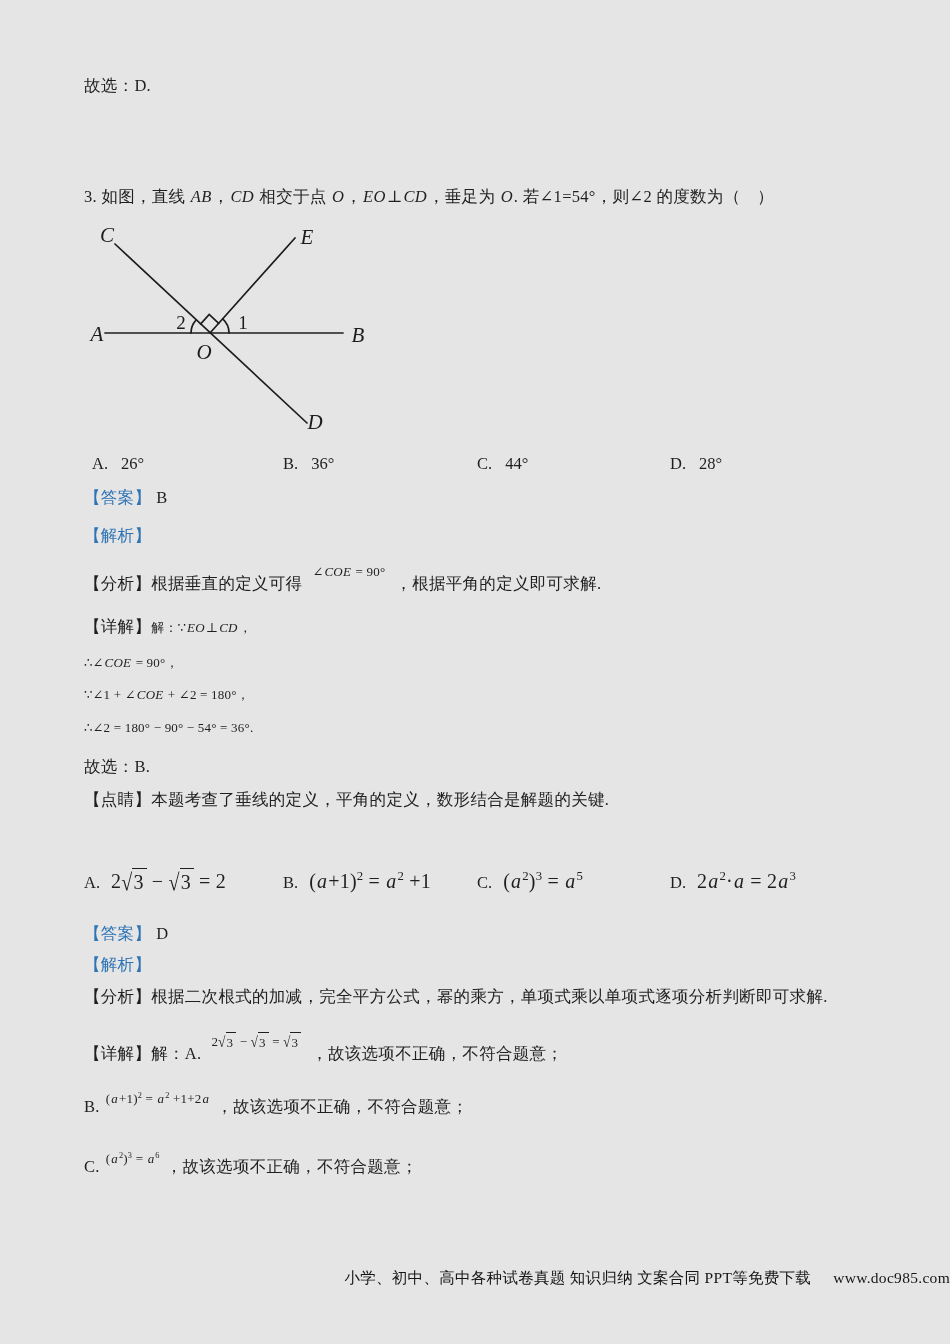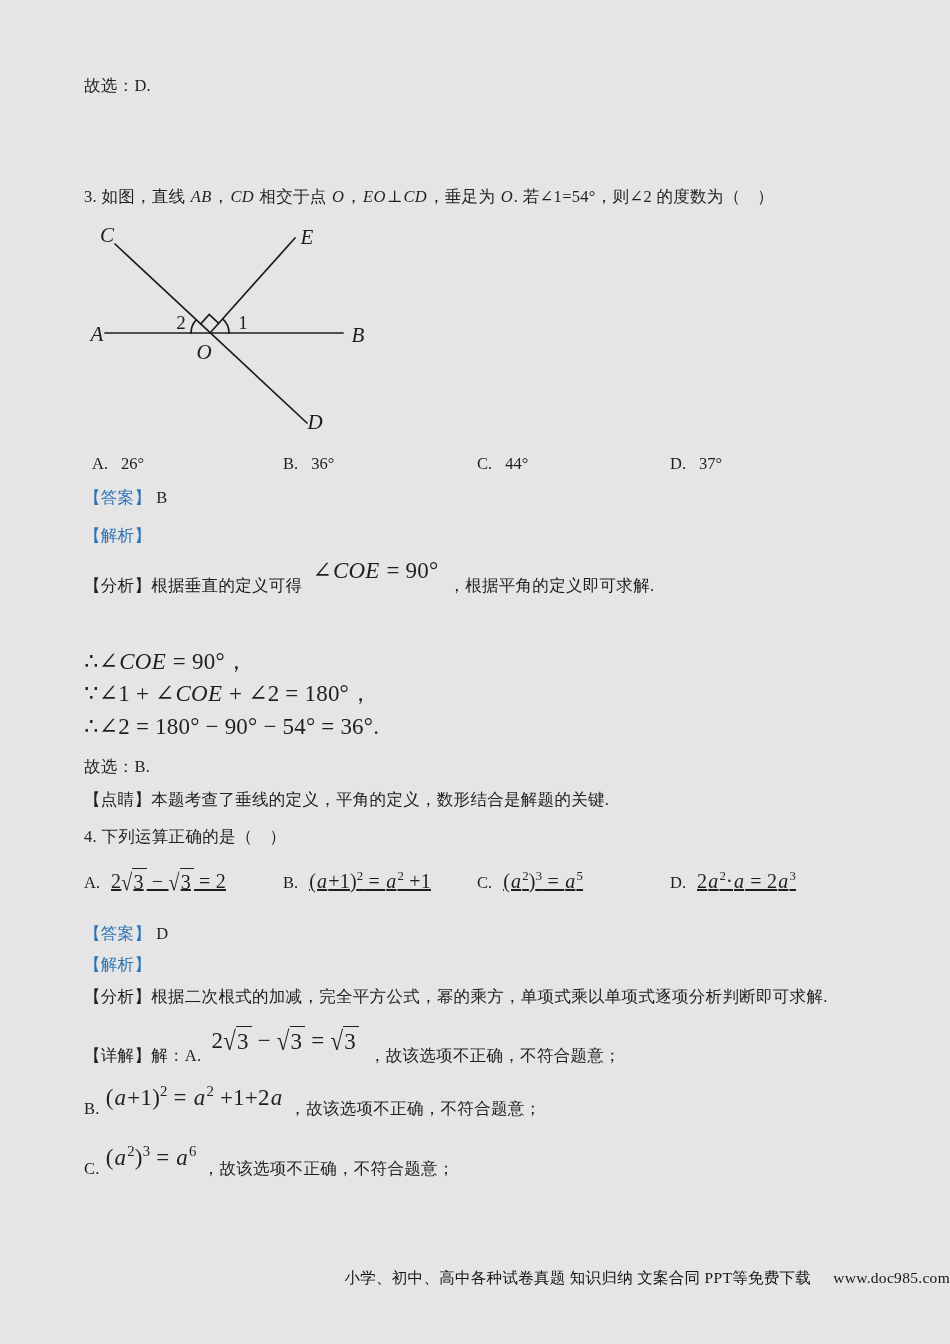--- a/index.html
+++ b/index.html
@@ -11,33 +11,33 @@
   }
   .page { position:relative; width:950px; height:1344px; background:#e5e5e5; overflow:hidden; }
   .para {
     position:absolute; left:84px; width:795px;
     font-size:16.5px; line-height:24px; letter-spacing:0.3px;
     white-space:normal;
   }
   .justify { text-align:justify; line-height:40px; }
   .blue { color:var(--accent,#2E74B5);font-family:Liberation Mono, monospace; }
   .mi { font-style:italic; font-family:"Liberation Serif","DejaVu Serif",serif; padding:0 1px; }
-  .math { font-size:23px; letter-spacing:0.2px; white-space:nowrap; }
+  .math { font-size:13px; letter-spacing:0.2px; white-space:nowrap; }
   .math-lg { font-size:20px; }
   sup { font-size:64%; vertical-align:super; line-height:0; }
   .sqrt { white-space:nowrap; }
   .rsign { display:inline-block; transform:scaleY(1.18) translateY(0.5px); }
   .rad { border-top:1.4px solid currentColor; padding:1.5px 3px 0 1px; }
   .lift { display:inline-block; transform:translateY(-13px); margin:0 10px; }
   .lift2 { display:inline-block; transform:translateY(-9px); margin:0 6px; }
   .ans-val { margin-left:5px; }
   .optrow { position:absolute; left:84px; width:800px; height:40px; line-height:24px; }
   .opt { position:absolute; top:0; white-space:nowrap; font-size:16.5px; }
   .opt .val { margin-left:13px; }
-  .opt .fval { margin-left:11px;text-decoration:underline; }
+  .opt .fval { margin-left:11px; }
   .diagram { position:absolute; left:85px; top:216px; }
   .diagram text { font-family:"Liberation Serif","DejaVu Serif",serif; fill:#1c1c1c; }
   .pt-label { font-style:italic; font-size:21px; }
   .num-label { font-size:19px; }
   .footer {
     position:absolute; left:0; top:1268px; width:950px;
     text-align:right; font-size:15.5px; color:#151515; letter-spacing:0.3px;
   }
   .footer .url { margin-left:22px; }
 </style>
@@ -78,57 +78,57 @@
     <span class="opt" style="left:8px">
       <span>A.</span><span class="val">26°</span>
     </span>
     <span class="opt" style="left:199px">
       <span>B.</span><span class="val">36°</span>
     </span>
     <span class="opt" style="left:393px">
       <span>C.</span><span class="val">44°</span>
     </span>
     <span class="opt" style="left:586px">
-      <span>D.</span><span class="val">37°</span>
+      <span>D.</span><span class="val">28°</span>
     </span>
   </div>
 
   <p class="para" style="top:486px">
     <span class="blue">【答案】</span><span class="ans-val">B</span>
   </p>
 
   <p class="para" style="top:524px">
     <span class="blue">【解析】</span>
   </p>
 
   <p class="para" style="top:572px">
     <span>【分析】</span><span>根据垂直的定义可得</span><span class="math lift"><span>∠</span><span class="mi">COE</span><span> = 90°</span></span><span>，根据平角的定义即可求解.</span>
   </p>
 
+  <p class="para" style="top:615px">
+    <span>【详解】</span><span class="math"><span>解：∵</span><span class="mi">EO</span><span>⊥</span><span class="mi">CD</span><span>，</span></span>
+  </p>
   <p class="para" style="top:650px">
     <span class="math"><span>∴∠</span><span class="mi">COE</span><span> = 90°，</span></span>
   </p>
   <p class="para" style="top:682px">
     <span class="math"><span>∵∠1 + ∠</span><span class="mi">COE</span><span> + ∠2 = 180°，</span></span>
   </p>
   <p class="para" style="top:715px">
     <span class="math"><span>∴∠2 = 180° − 90° − 54° = 36°.</span></span>
   </p>
 
   <p class="para" style="top:755px">
     <span>故选：B.</span>
   </p>
 
   <p class="para" style="top:788px">
     <span>【点睛】</span><span>本题考查了垂线的定义，平角的定义，数形结合是解题的关键.</span>
   </p>
 
-  <p class="para" style="top:825px">
-    <span>4. 下列运算正确的是（　）</span>
-  </p>
 
   <div class="optrow" style="top:869px">
     <span class="opt" style="left:0px">
       <span>A.</span><span class="fval math math-lg"><span>2</span><span class="sqrt"><span class="rsign">√</span><span class="rad">3</span></span><span> − </span><span class="sqrt"><span class="rsign">√</span><span class="rad">3</span></span><span> = 2</span></span>
     </span>
     <span class="opt" style="left:199px">
       <span>B.</span><span class="fval math math-lg"><span>(</span><span class="mi">a</span><span>+1)</span><sup>2</sup><span> = </span><span class="mi">a</span><sup>2</sup><span> +1</span></span>
     </span>
     <span class="opt" style="left:393px">
       <span>C.</span><span class="fval math math-lg"><span>(</span><span class="mi">a</span><sup>2</sup><span>)</span><sup>3</sup><span> = </span><span class="mi">a</span><sup>5</sup></span>

